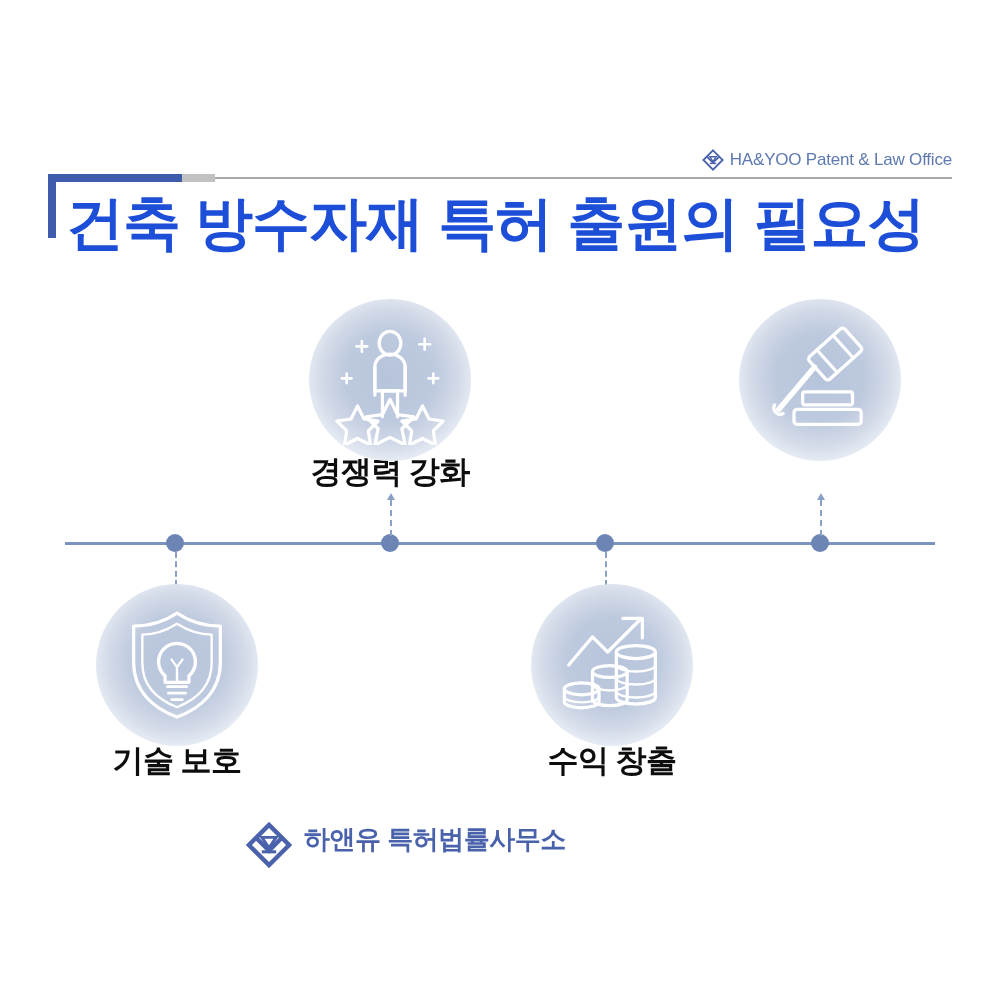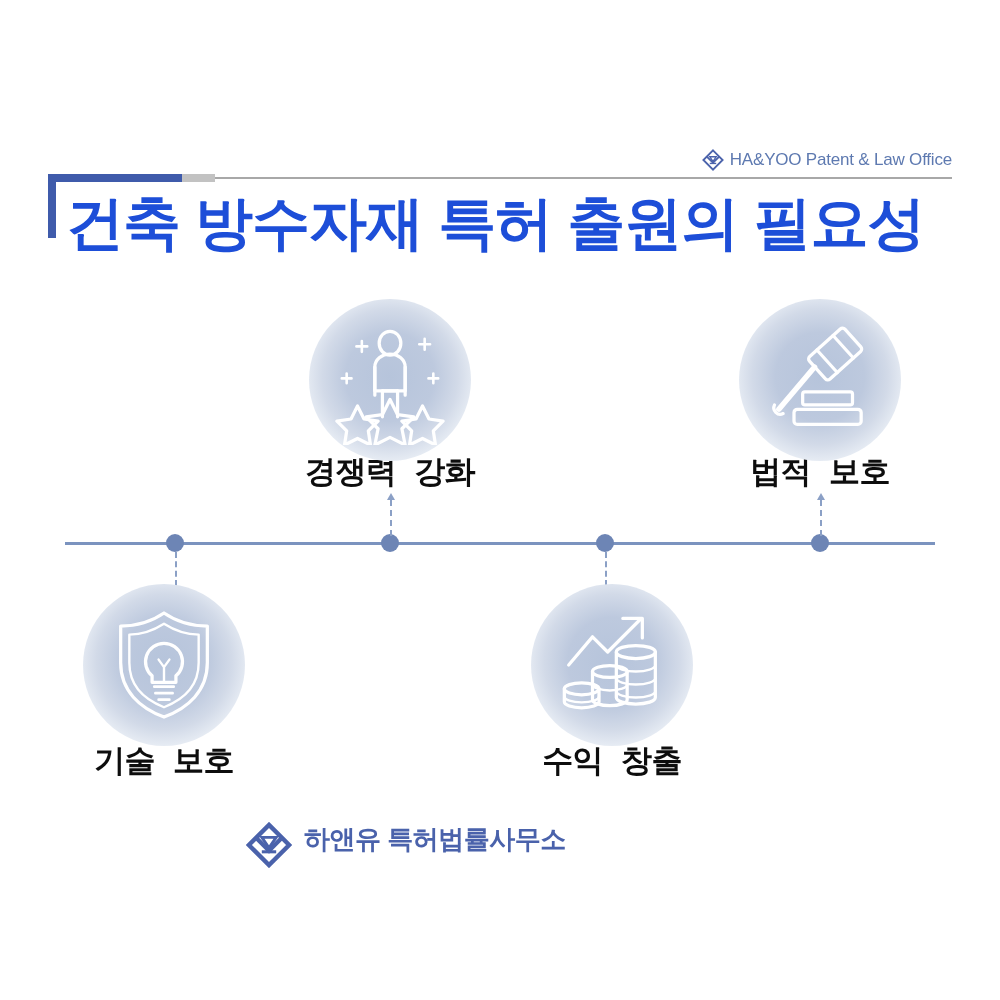--- a/index.html
+++ b/index.html
@@ -176,21 +176,21 @@
     width: 130px;
     height: 130px;
   }
   .node .node-label {
     margin-top: 10px;
     font-size: 31px;
     font-weight: 700;
     color: #0d0d0d;
     letter-spacing: -0.6px;
     white-space: nowrap;
-    font-family: Liberation Mono, monospace;
+    font-family: Liberation Serif, serif;
   }
 
   .node.above .node-label { margin-top: 6px; }
   .node.below .icon-glow { margin-bottom: 0; }
 
   
   .footer-logo {
     position: absolute;
     left: 246px;
     top: 822px;
@@ -297,24 +297,23 @@
         </g>
 
         <path d="M55 48 L22 87" stroke-width="5"></path>
         <path d="M18 83 a6 6 0 0 0 8 8" stroke-width="3"></path>
 
         <rect x="44" y="71" width="46" height="12" rx="2"></rect>
 
         <rect x="36" y="87" width="62" height="14" rx="3"></rect>
       </svg>
     </div>
-    <div class="node-label">법적 보호</div>
-  </div>
-
-  <div class="node below" style="left:164px; top:600px;">
+  </div>
+
+  <div class="node below" style="left:177px; top:600px;">
     <div class="icon-glow">
       <svg viewBox="0 0 120 120" xmlns="http://www.w3.org/2000/svg" fill="none" stroke="#ffffff" stroke-width="3" stroke-linecap="round" stroke-linejoin="round">
 
         <path d="M60 12 C47 21 33 24 20 24 v34 c0 26 18 42 40 50 22 -8 40 -24 40 -50 V24 c-13 0 -27 -3 -40 -12 z"></path>
 
         <path d="M60 22 C49 29 38 32 28 32 v26 c0 21 14 34 32 41 18 -7 32 -20 32 -41 V32 c-10 0 -21 -3 -32 -10 z" stroke-width="2.2"></path>
 
         <path d="M60 40 a17 17 0 0 1 11 30 v6 h-22 v-6 a17 17 0 0 1 11 -30 z"></path>
 
         <path d="M60 62 v14 M60 62 l-5 -7 M60 62 l5 -7" stroke-width="2.2"></path>

